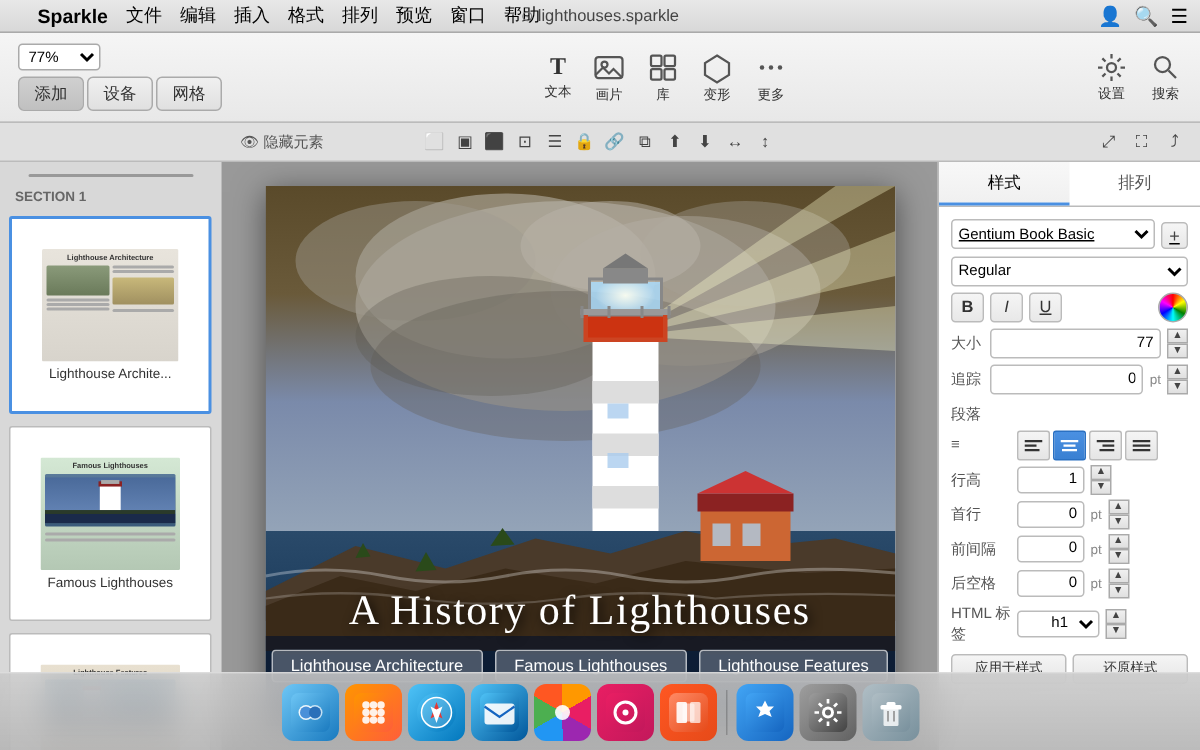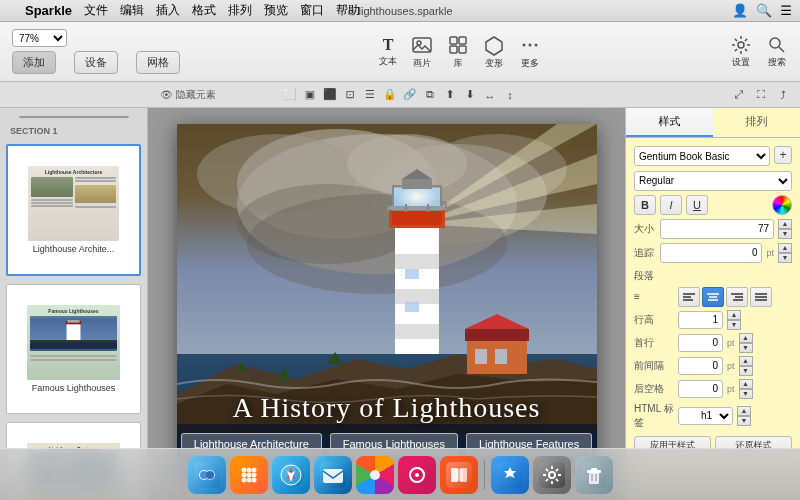--- a/index.html
+++ b/index.html
@@ -80,21 +80,21 @@
       width: 55px;
       height: 18px;
       font-size: 10px;
       border: 1px solid #aaa;
       border-radius: 3px;
       background: white;
       padding: 0 2px;
     }
     .toolbar-tabs {
       display: flex;
-      gap: 18px;
+      gap: 2px;
       margin-right: 10px;
       border-radius: 10px;
     }
     .toolbar-tab {
       padding: 3px 10px;
       font-size: 11px;
       border: 1px solid #aaa;
       border-radius: 4px;
       background: linear-gradient(to bottom, #f0f0f0, #e0e0e0);
       cursor: pointer;
@@ -335,21 +335,21 @@
       padding: 4px 12px;
       font-size: 11px;
       border-radius: 3px;
       cursor: pointer;
       backdrop-filter: blur(2px);
     }
 
     
     .right-panel {
       width: 175px;
-      background: #fef9c3;
+      background: #ffffff;
       border-left: 1px solid #bbb;
       display: flex;
       flex-direction: column;
     }
     .panel-tabs {
       display: flex;
       border-bottom: 1px solid #bbb;
     }
     .panel-tab {
       flex: 1;
@@ -387,23 +387,24 @@
       padding: 0 4px;
     }
     .panel-section-title {
       font-size: 10px;
       color: #555;
       margin-bottom: 4px;
       margin-top: 6px;
     }
     .font-row {
       display: flex;
-      align-items: flex-start;
+      align-items: flex-end;
       gap: 4px;
       margin-bottom: 4px;
+      text-decoration: underline;
     }
     .font-select {
       flex: 1;
       height: 20px;
       font-size: 10px;
       border: 1px solid #bbb;
       border-radius: 3px;
       background: white;
     }
     .font-add-btn {

